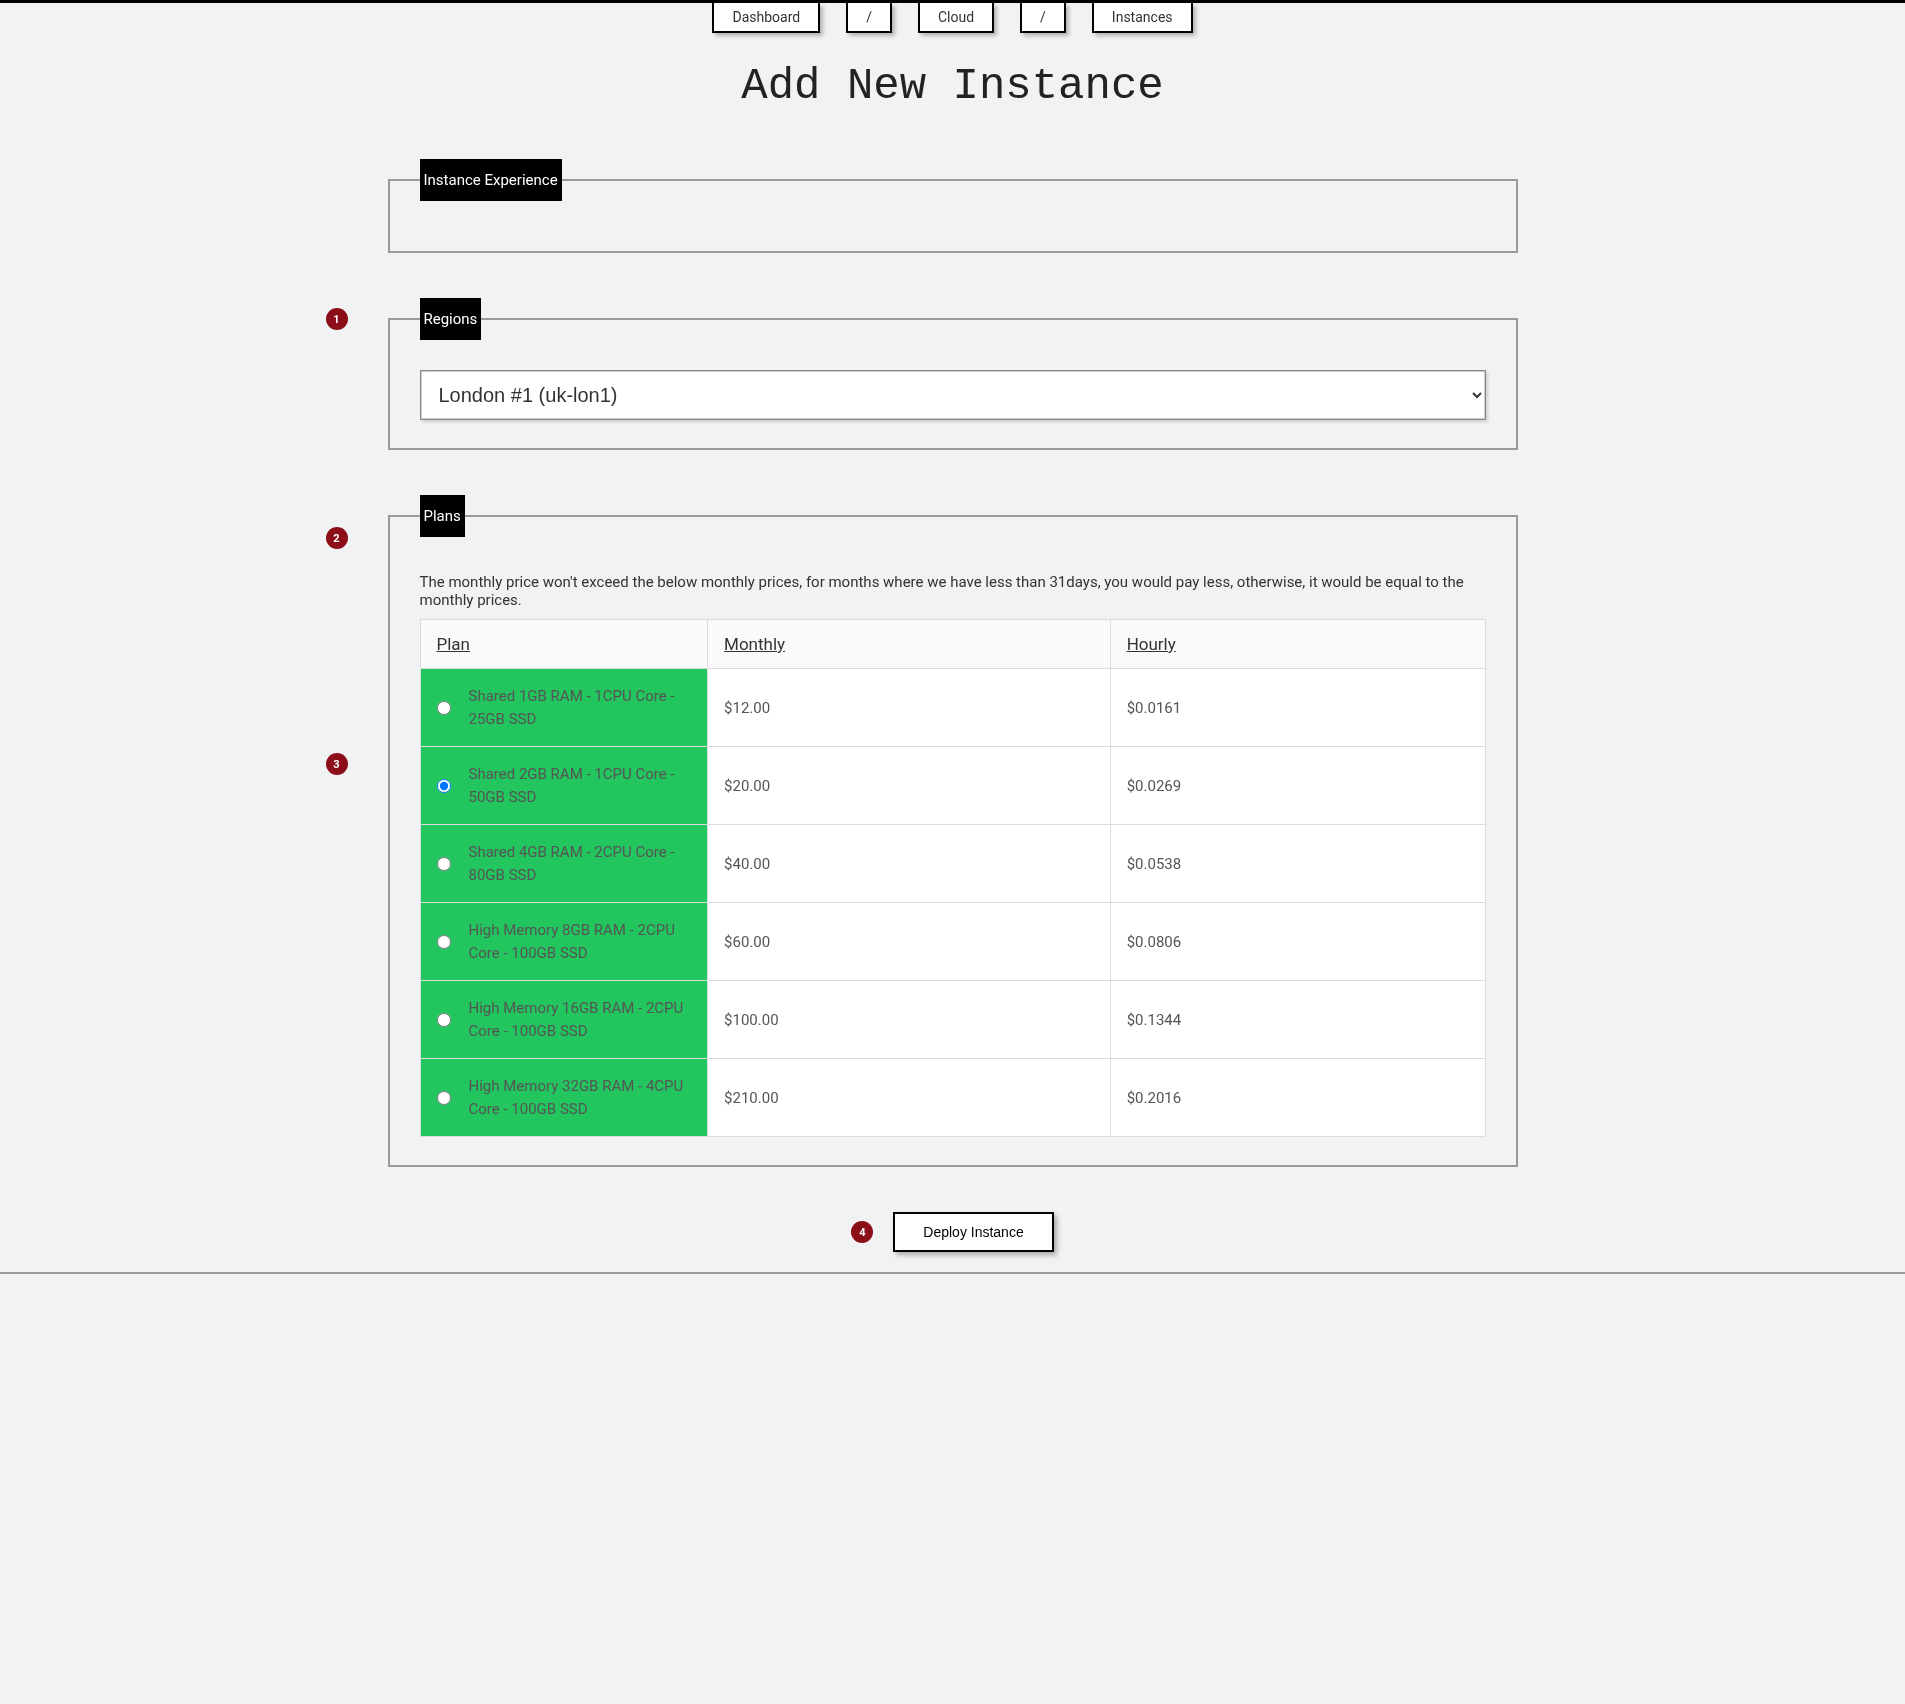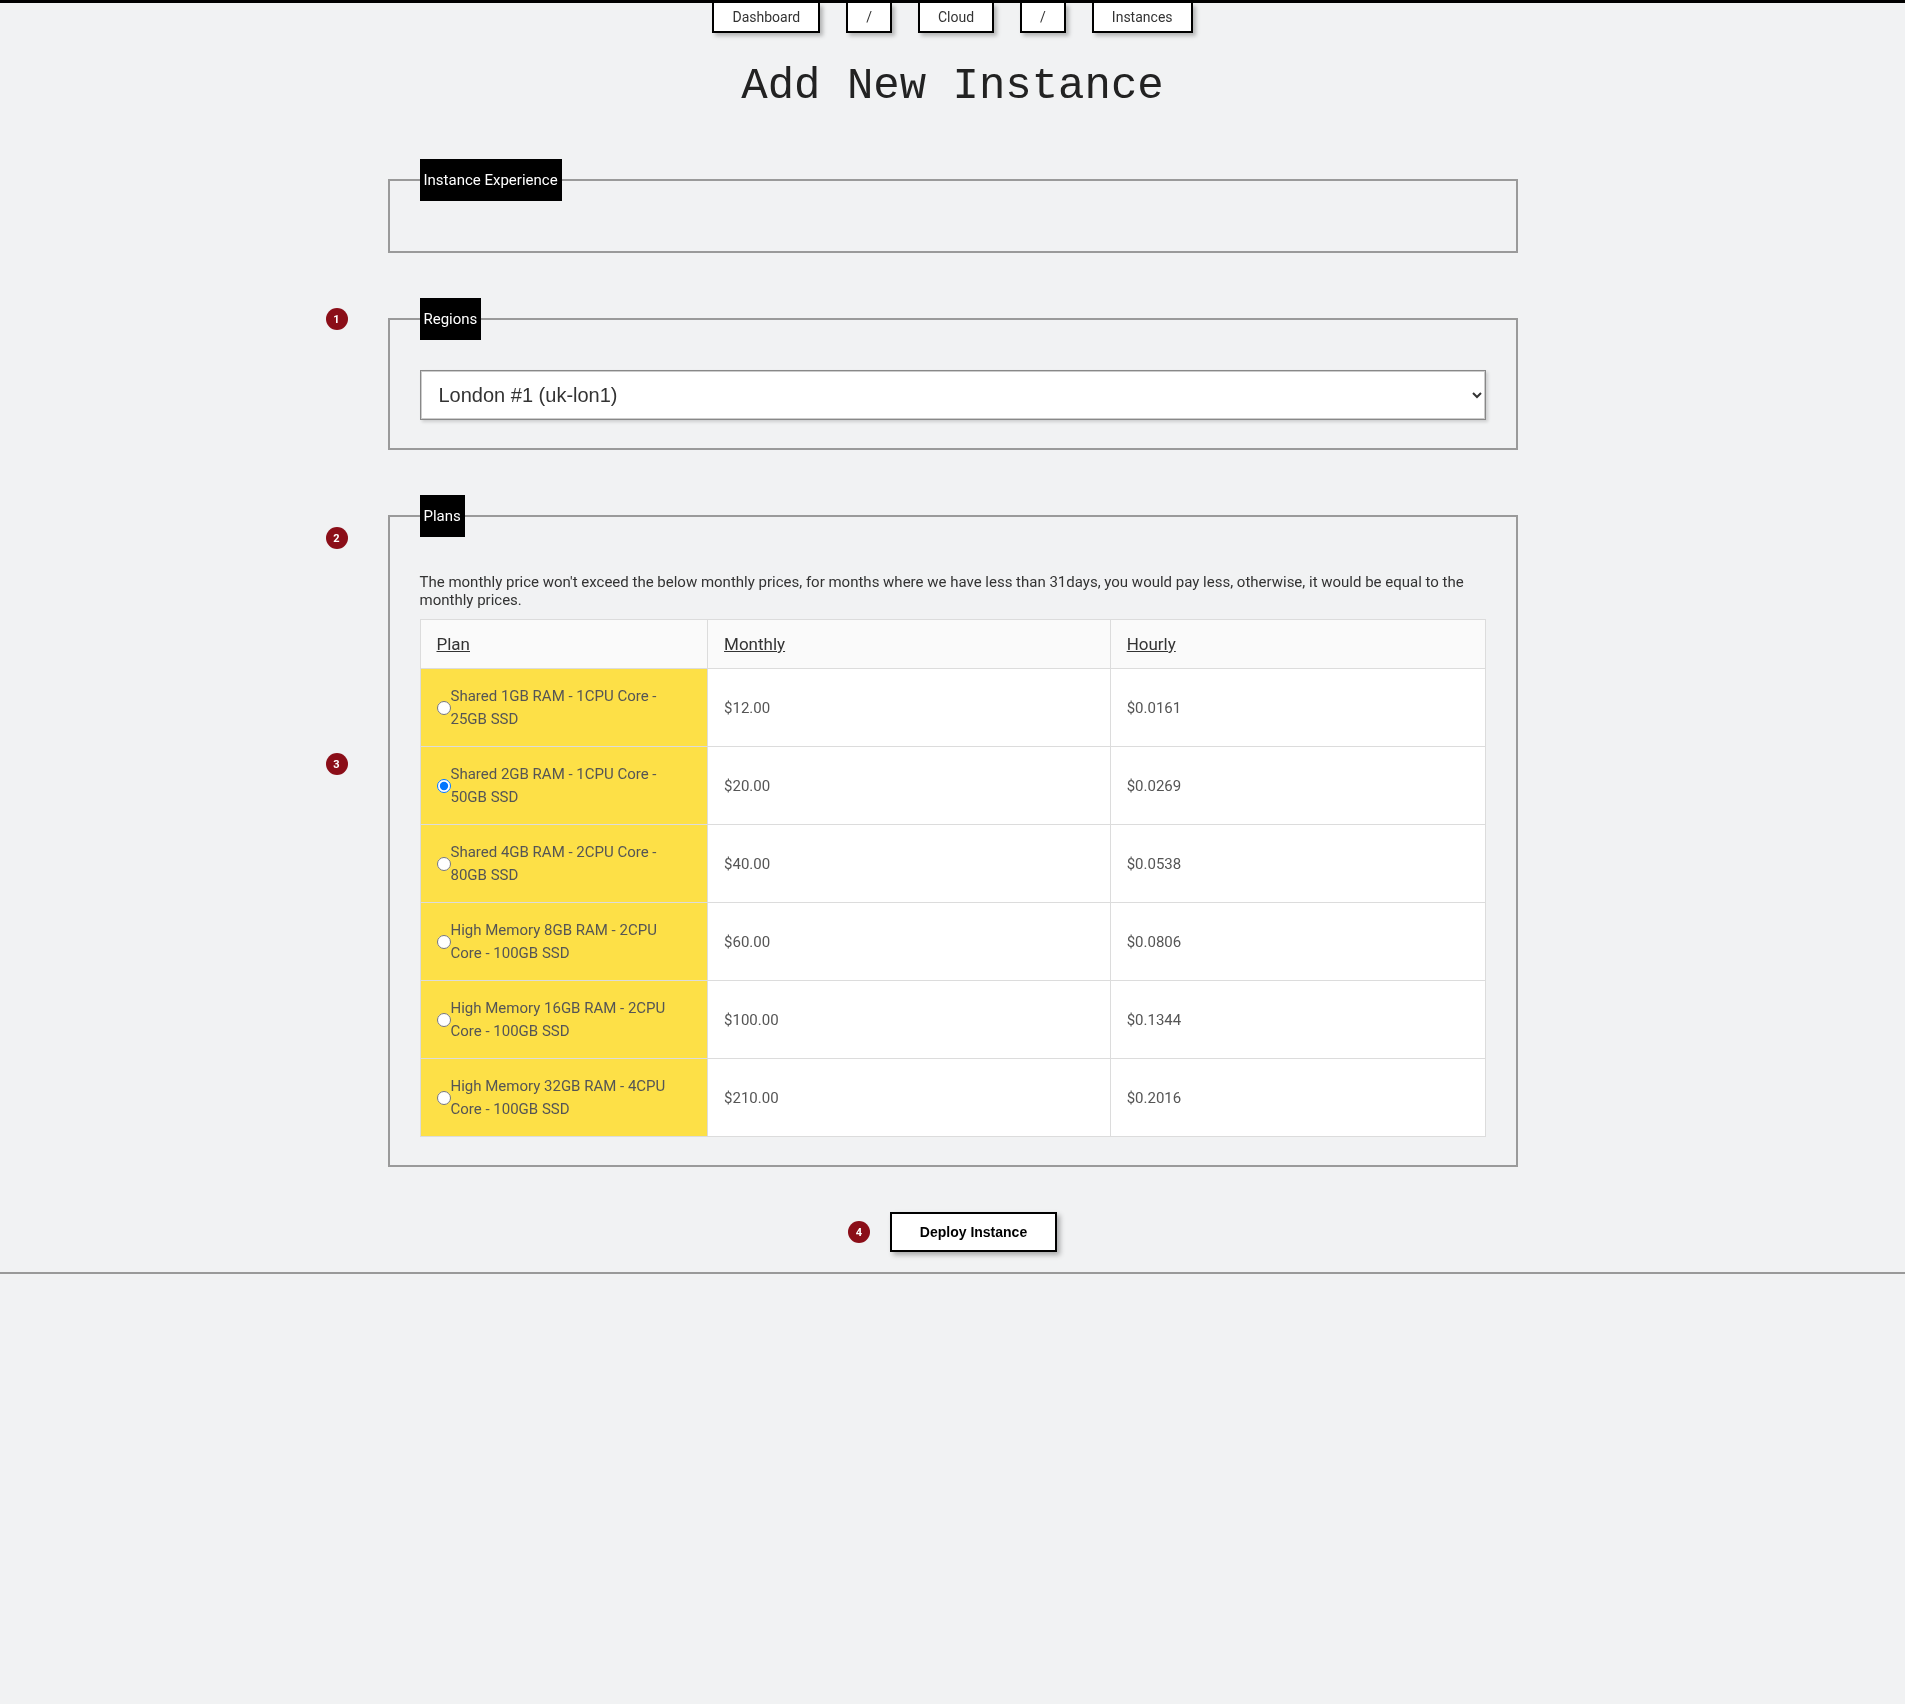--- a/index.html
+++ b/index.html
@@ -108,21 +108,22 @@
     table.plans-table td {
       padding: 16px;
       border: 1px solid #dcdcdc;
       font-size: 15px;
       color: #555;
       vertical-align: middle;
     }
     .plan-cell {
       display: flex;
       align-items: center;
-      background: #fde047;
+      gap: 18px;
+      background: #22c55e;
       margin: -16px;
       padding: 16px;
     }
     .plan-cell input[type=radio] {
       flex-shrink: 0;
       width: 14px;
       height: 14px;
       cursor: pointer;
     }
     .plan-label {
@@ -134,21 +135,20 @@
       align-items: center;
       gap: 20px;
     }
     .deploy-button {
       border: 2px solid #000;
       background: #fff;
       padding: 10px 28px;
       font-size: 14px;
       cursor: pointer;
       box-shadow: 3px 3px 5px rgba(0,0,0,0.3);
-      font-weight: bold;
     }
     .step-marker {
       width: 22px;
       height: 22px;
       border-radius: 50%;
       background: #8b0e18;
       color: #fff;
       font-size: 11px;
       display: flex;
       align-items: center;

